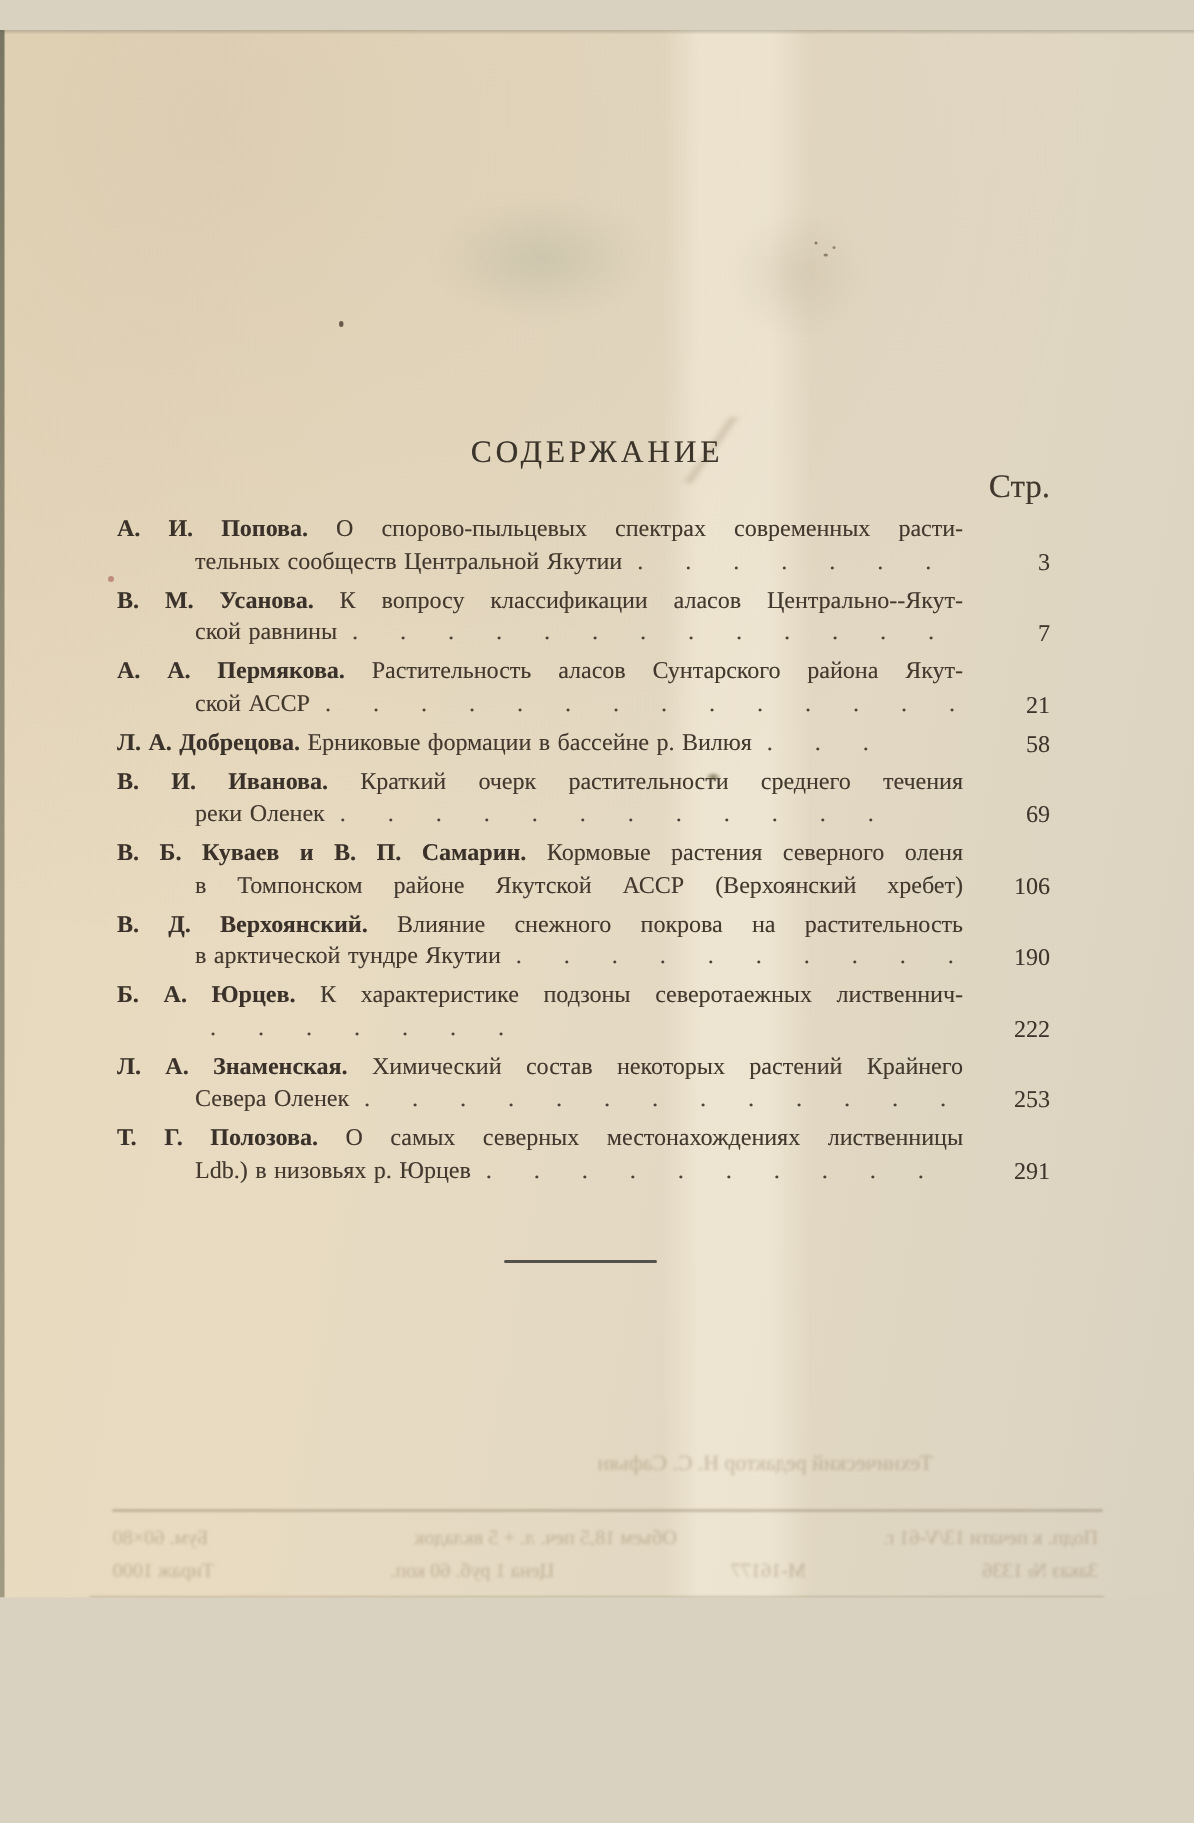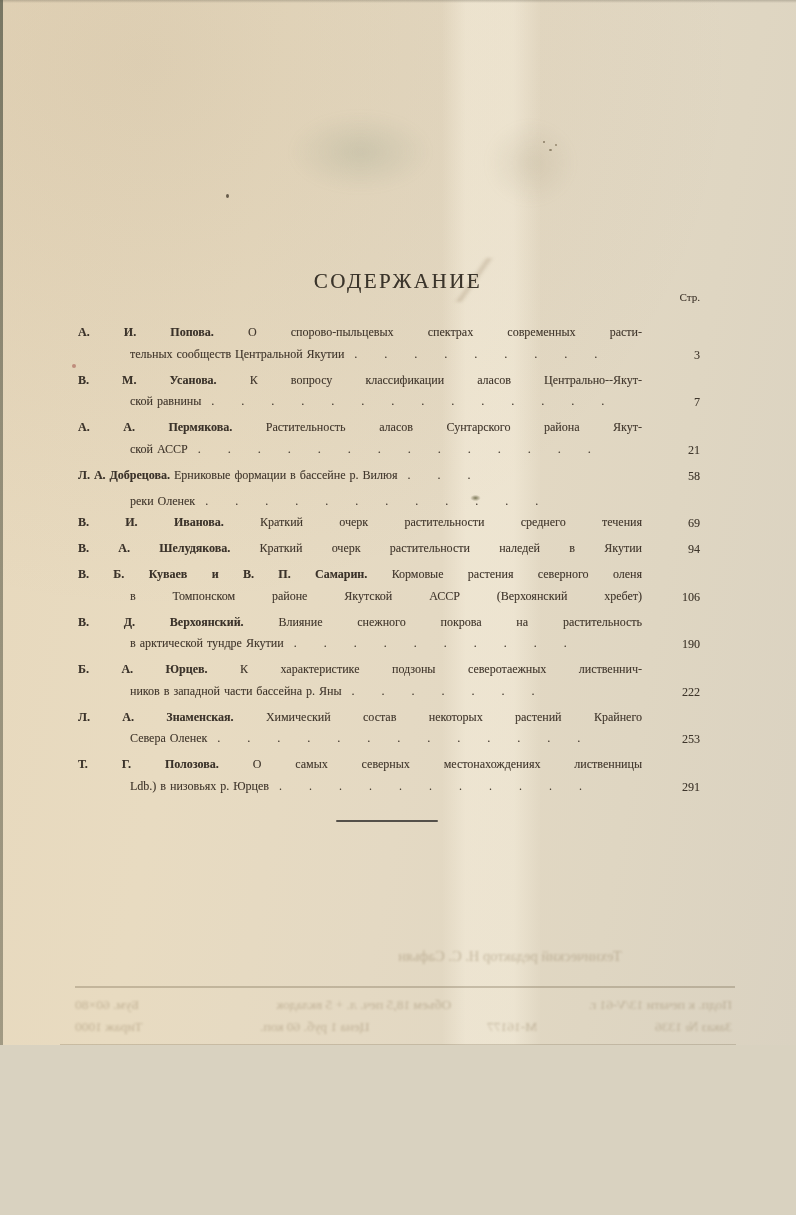--- a/index.html
+++ b/index.html
@@ -6,32 +6,33 @@
   body{width:796px;height:1215px;overflow:hidden;background:#d9d2c0;}
   .sheet{
     position:relative;width:796px;height:1045px;overflow:hidden;
     font-family:"Liberation Serif","DejaVu Serif",serif;
     background-image:
       linear-gradient(180deg, rgba(95,90,75,.30) 0px, rgba(95,90,75,0) 3px),
       linear-gradient(90deg, rgba(250,243,226,0) 55.5%, rgba(250,243,226,.45) 58.5%, rgba(250,243,226,.45) 64.5%, rgba(250,243,226,0) 68%),
       radial-gradient(120% 85% at 18% 6%, rgba(125,102,70,.10), rgba(0,0,0,0) 62%),
       linear-gradient(100deg, #e7d8bc 0%, #e8dbc1 30%, #e4d9c3 55%, #dfd6c2 78%, #dad2c1 100%);
     color:#42382e;
+    margin-top:20px;
   }
   .edge-left{position:absolute;left:0;top:0;width:3px;height:100%;
     background:linear-gradient(180deg,#5e604f 0%,#7d7a66 40%,#908a74 100%);opacity:.8;}
   
   .page-title{position:absolute;top:269px;left:0;width:100%;text-align:center;
     font-size:21px;letter-spacing:2.5px;color:#3a342b;
     text-shadow:.2px .3px .4px rgba(70,60,45,.45);}
-  .str-label{position:absolute;top:291px;right:96px;font-size:11px;color:#42382e;
+  .str-label{position:absolute;top:291px;right:96px;font-size:22px;color:#42382e;
     text-shadow:.2px .3px .3px rgba(70,60,45,.35);}
   
   .toc{position:absolute;top:322px;left:78px;right:96px;
-    font-size:12px;line-height:21.5px;word-spacing:1px;
+    font-size:16px;line-height:21.5px;word-spacing:1px;
     text-shadow:.2px .3px .3px rgba(70,60,45,.32);}
   .entry{position:relative;padding-right:58px;margin-bottom:4.5px;}
   .entry .author{font-weight:700;color:#3a322a;}
   .line.cont{padding-left:52px;}
   .line.fill{text-align:justify;text-align-last:justify;}
   .line.flexline{display:flex;align-items:center;}
   .line .ltext{white-space:nowrap;}
   .leader{flex:1 1 auto;overflow:hidden;white-space:nowrap;word-spacing:24px;margin-left:10px;color:#4a4036;}
   .pagenum{position:absolute;right:0;bottom:-1px;width:58px;text-align:right;color:#3e362c;}
   
@@ -124,35 +125,29 @@
           <div class="line flexline">
             <span class="ltext"><span class="author">Л. А. Добрецова. </span>Ерниковые формации в бассейне р. Вилюя</span>
             <span class="leader">. . .</span>
           </div>
         </div>
     <div class="pagenum">58</div>
   </div>
 
   <div class="entry">
     <div class="lines">
+          <div class="line fill"><span class=""><span class="author">В. И. Иванова. </span>Краткий очерк растительности среднего течения</span></div>
           <div class="line cont flexline">
             <span class="ltext">реки Оленек</span>
             <span class="leader">. . . . . . . . . . . .</span>
           </div>
-          <div class="line fill"><span class=""><span class="author">В. И. Иванова. </span>Краткий очерк растительности среднего течения</span></div>
         </div>
     <div class="pagenum">69</div>
   </div>
 
-  <div class="entry">
-    <div class="lines">
-          <div class="line fill"><span class=""><span class="author">В. А. Шелудякова. </span>Краткий очерк растительности наледей в Якутии</span></div>
-        </div>
-    <div class="pagenum">94</div>
-  </div>
 
   <div class="entry">
     <div class="lines">
           <div class="line fill"><span class=""><span class="author">В. Б. Куваев и В. П. Самарин. </span>Кормовые растения северного оленя</span></div>
           <div class="line cont fill"><span class="">в Томпонском районе Якутской АССР (Верхоянский хребет)</span></div>
         </div>
     <div class="pagenum">106</div>
   </div>
 
   <div class="entry">
@@ -163,21 +158,20 @@
             <span class="leader">. . . . . . . . . .</span>
           </div>
         </div>
     <div class="pagenum">190</div>
   </div>
 
   <div class="entry">
     <div class="lines">
           <div class="line fill"><span class=""><span class="author">Б. А. Юрцев. </span>К характеристике подзоны северотаежных лиственнич-</span></div>
           <div class="line cont flexline">
-            <span class="ltext">ников в западной части бассейна р. Яны</span>
             <span class="leader">. . . . . . .</span>
           </div>
         </div>
     <div class="pagenum">222</div>
   </div>
 
   <div class="entry">
     <div class="lines">
           <div class="line fill"><span class=""><span class="author">Л. А. Знаменская. </span>Химический состав некоторых растений Крайнего</span></div>
           <div class="line cont flexline">

